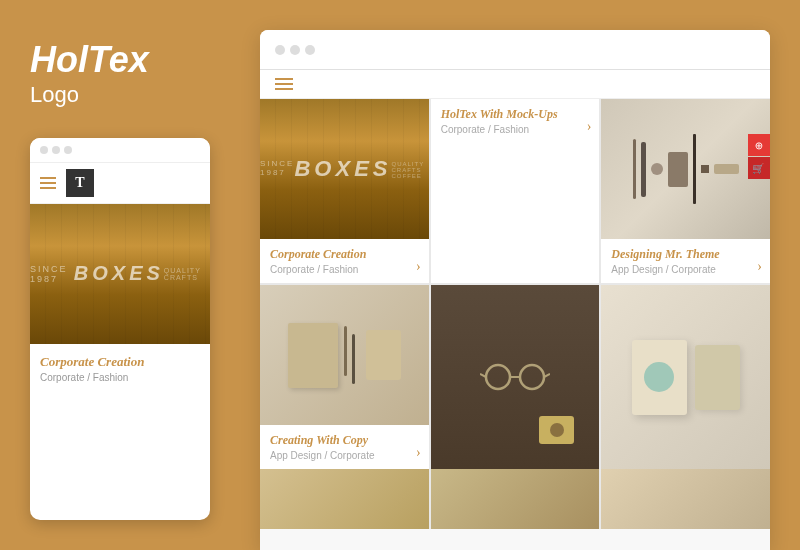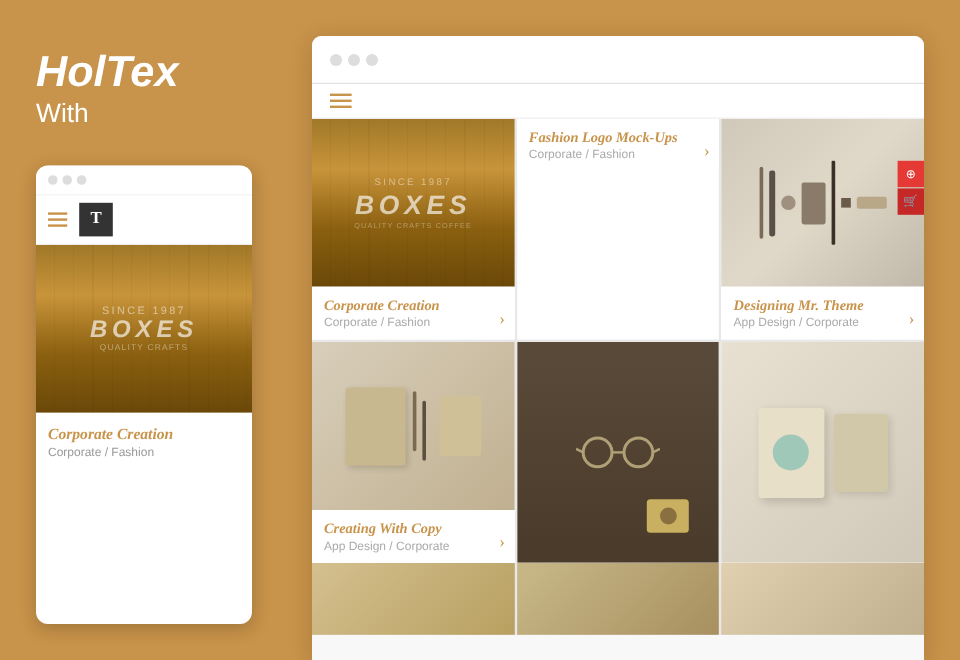--- a/index.html
+++ b/index.html
@@ -267,21 +267,20 @@
           90deg,
           transparent,
           transparent 15px,
           rgba(0,0,0,0.04) 15px,
           rgba(0,0,0,0.04) 16px
         ),
         linear-gradient(180deg, #a07828 0%, #c8943a 30%, #8B6010 65%, #6a4808 100%);
       display: flex;
       align-items: center;
       justify-content: center;
-      flex-direction: column;
     }
 
     .boxes-label {
       font-size: 22px;
       font-weight: 900;
       color: rgba(255,255,255,0.65);
       letter-spacing: 4px;
       font-family: 'Arial Black', sans-serif;
       font-style: italic;
     }
@@ -407,21 +406,21 @@
 
     .bcard-3 {
       background: linear-gradient(135deg, #e0d0b0 0%, #c0b090 100%);
     }
   </style>
 </head>
 <body>
 
 <div class="sidebar">
   <div class="sidebar-title">HolTex</div>
-  <div class="sidebar-subtitle">With</div>
+  <div class="sidebar-subtitle">Logo</div>
 
   <div class="mobile-preview">
     <div class="mobile-preview-header">
       <div class="mobile-dots">
         <div class="mobile-dot"></div>
         <div class="mobile-dot"></div>
         <div class="mobile-dot"></div>
       </div>
     </div>
     <div class="mobile-nav">
@@ -481,21 +480,21 @@
           </div>
           <div class="card-info">
             <div class="card-title">Corporate Creation</div>
             <div class="card-category">Corporate / Fashion</div>
             <div class="card-arrow">›</div>
           </div>
         </div>
 
         <div class="portfolio-card">
           <div class="card-info">
-            <div class="card-title">Fashion Logo Mock-Ups</div>
+            <div class="card-title">HolTex With Mock-Ups</div>
             <div class="card-category">Corporate / Fashion</div>
             <div class="card-arrow">›</div>
           </div>
         </div>
 
         <div class="portfolio-card" style="position:relative;">
           <div class="card-image card-image-3">
             <div style="width:100%;height:100%;background:linear-gradient(135deg,#d0c8b8 0%,#e0d8c8 50%,#c0b8a8 100%);display:flex;align-items:center;justify-content:center;gap:5px;padding:8px;flex-wrap:wrap;">
 
               <div style="width:3px;height:60px;background:#7a6a58;border-radius:2px;"></div>

